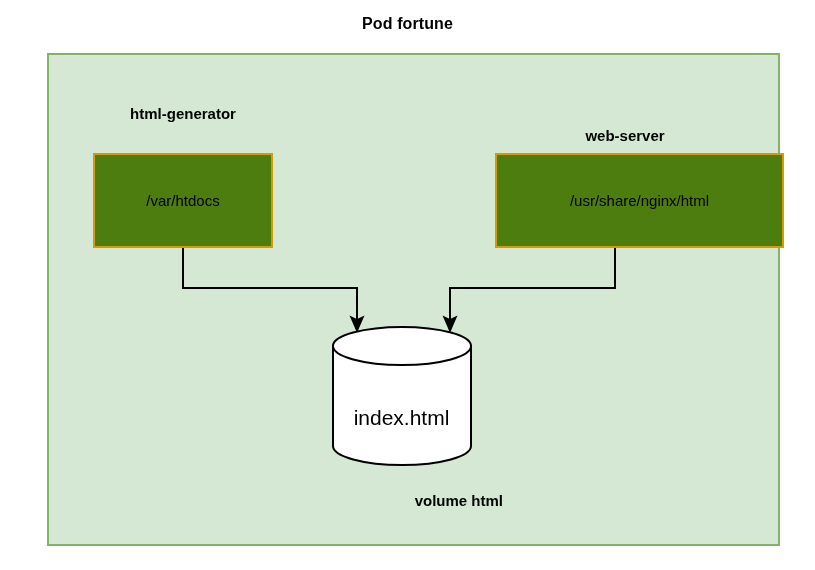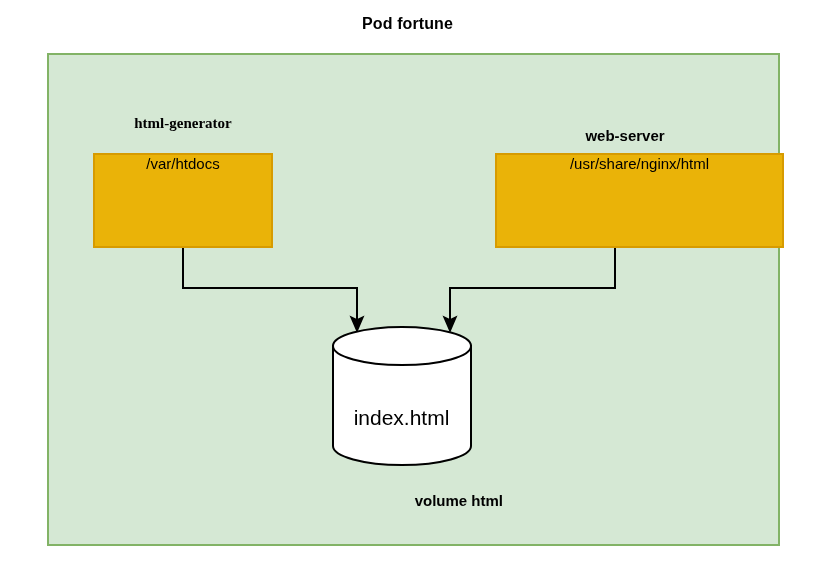--- a/index.html
+++ b/index.html
@@ -48,38 +48,37 @@
 
   .container-label {
     position: absolute;
     font-size: 15px;
     font-weight: bold;
     text-align: center;
     white-space: nowrap;
   }
   #label-html-generator {
     left: 83px;
-    top: 115px;
+    top: 105px;
     width: 200px;
-    font-family: Liberation Serif, serif;
   }
   #label-web-server {
     left: 525px;
     top: 119px;
     width: 200px;
     margin-top: 8px;
   }
 
   .path-box {
     position: absolute;
-    background: #eab308;
+    background: #4d7c0f;
     border: 2px solid #d79b00;
     box-sizing: border-box;
     display: flex;
-    align-items: flex-start;
+    align-items: center;
     justify-content: center;
     font-size: 15px;
     color: #000000;
   }
   #box-html-generator {
     left: 93px;
     top: 153px;
     width: 180px;
     height: 95px;
   }

